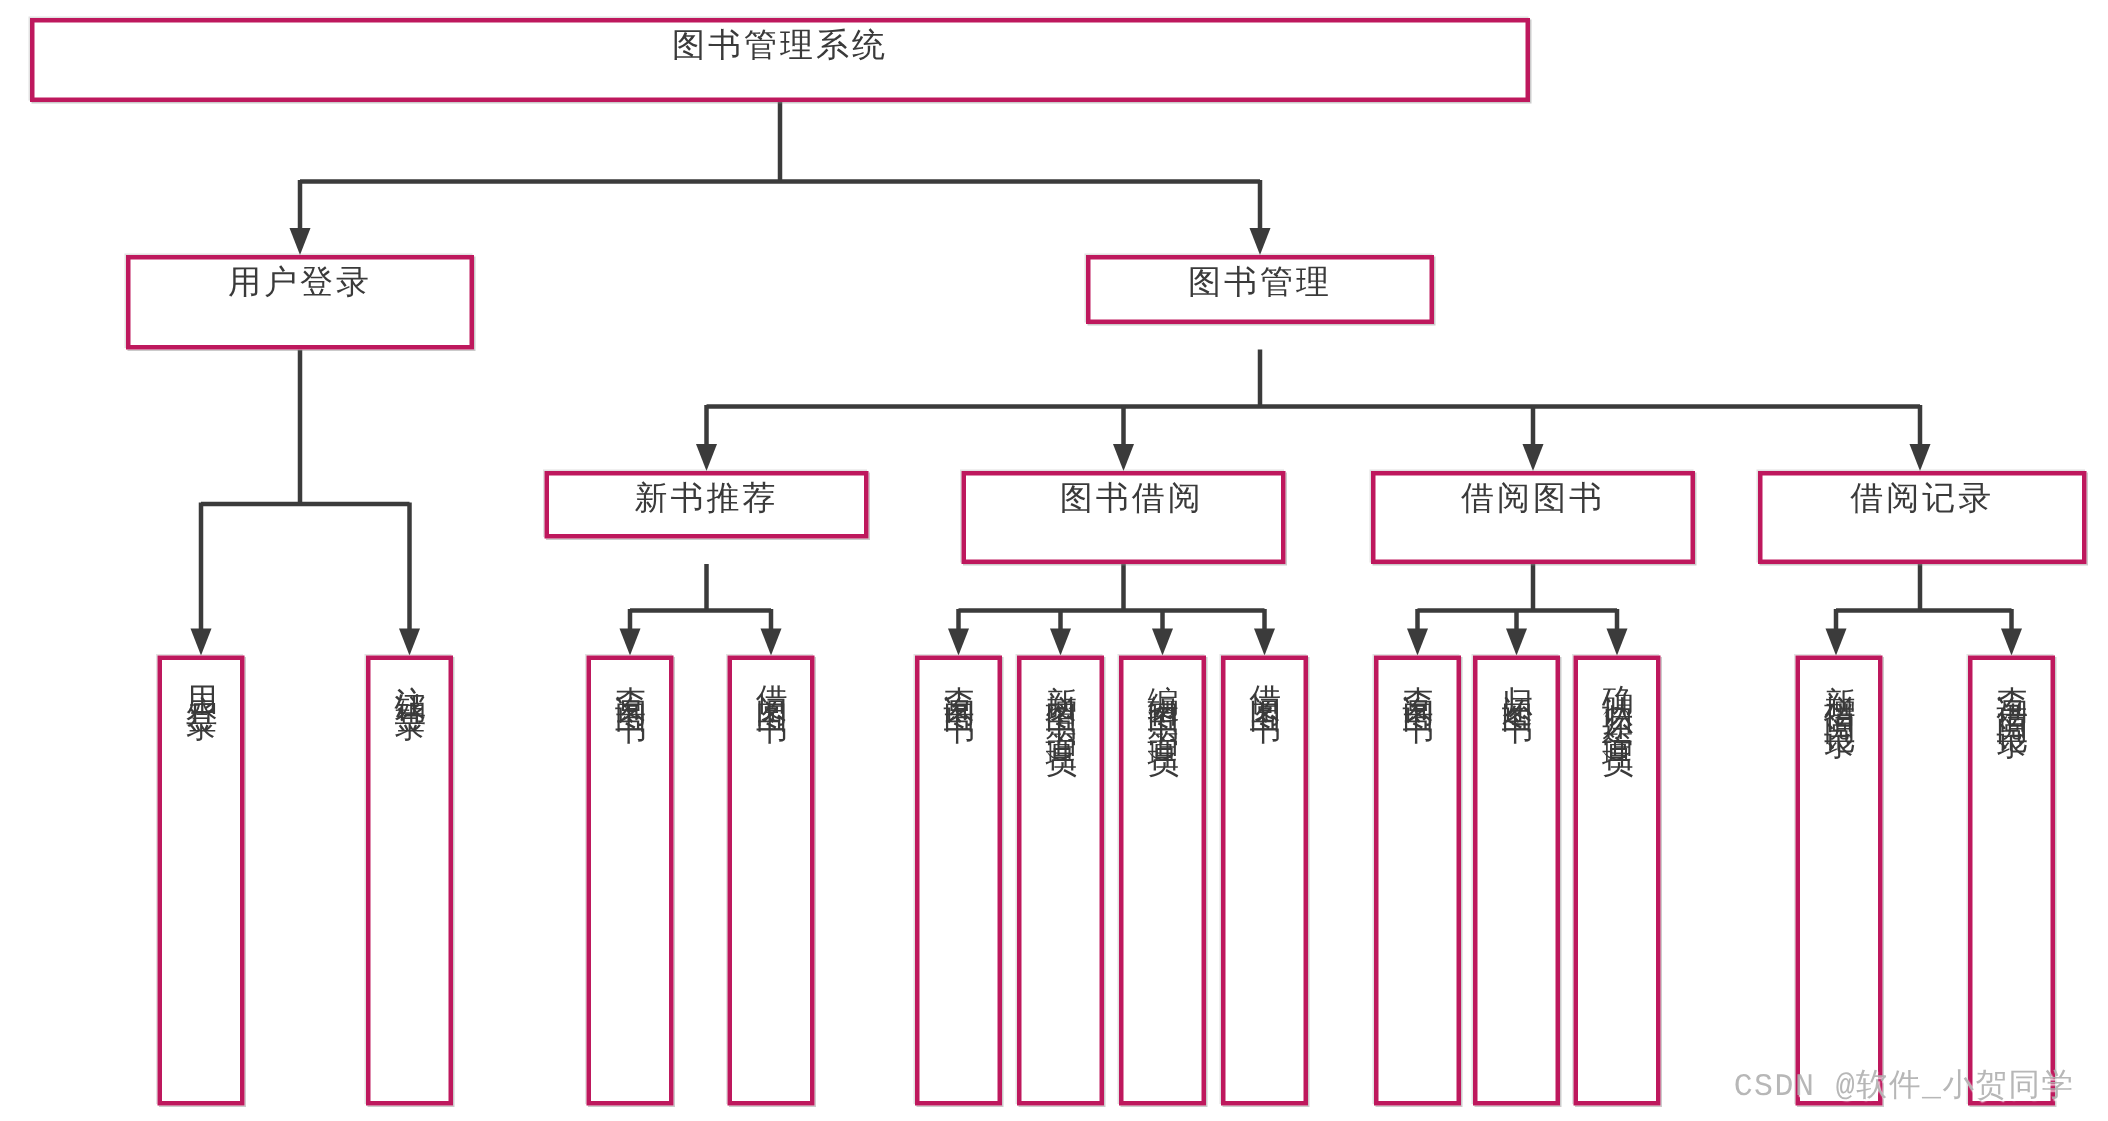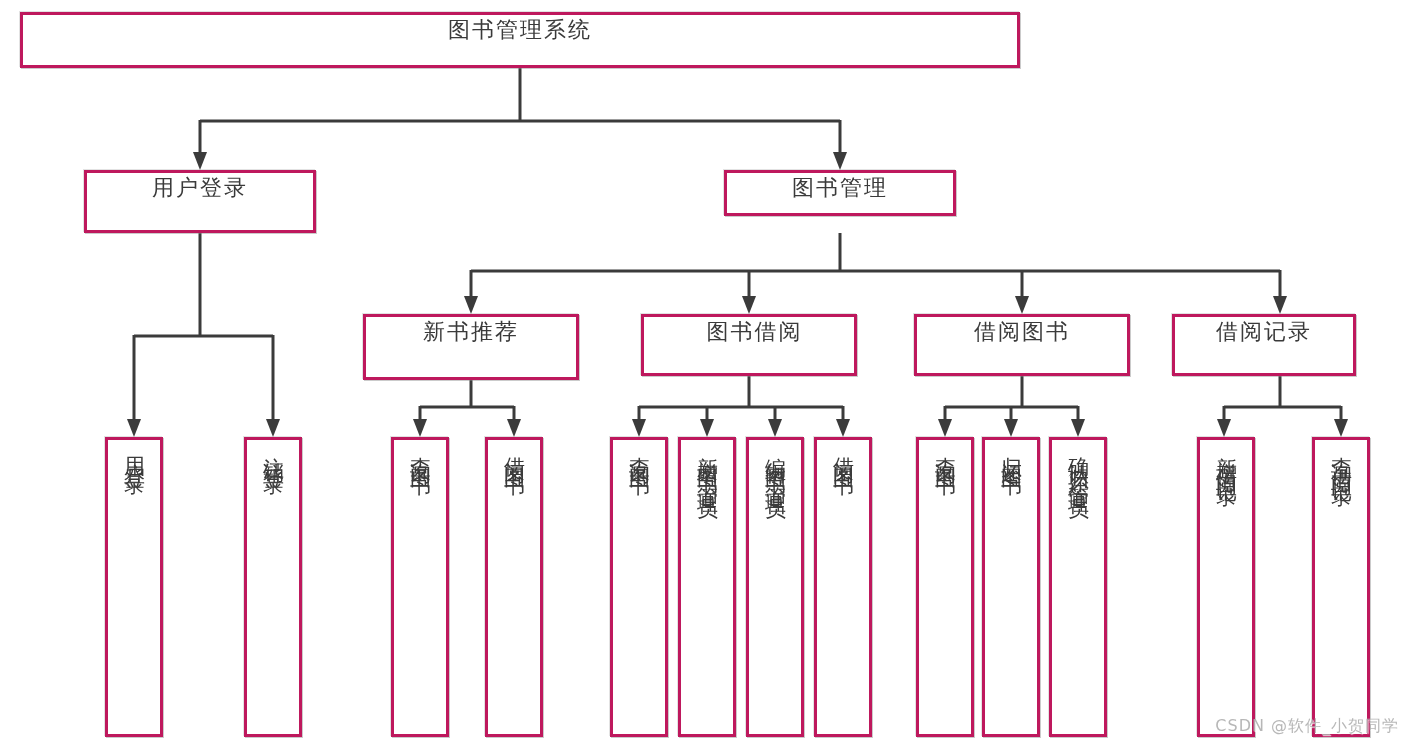--- a/index.html
+++ b/index.html
@@ -46,28 +46,29 @@
   .v-box span {
     writing-mode: vertical-rl;
     text-orientation: mixed;
     font-size: 21px;
     line-height: 1;
     letter-spacing: 6px;
     white-space: nowrap;
   }
   .watermark {
     position: absolute;
-    right: 6px;
+    right: 22px;
     bottom: 10px;
-    font-size: 16px;
+    font-size: 21px;
     letter-spacing: 1px;
     color: rgba(175,175,175,0.9);
     text-shadow: 1px 1px 1px rgba(255,255,255,0.9);
     pointer-events: none;
     white-space: nowrap;
+    font-family: Liberation Mono, monospace;
   }
 </style>
 </head>
 <body>
 
 <div class="canvas">
 
   <svg class="connectors" width="1405" height="747" viewBox="0 0 1405 747" aria-hidden="true">
     <g stroke="#3b3b3b" stroke-width="3" fill="none">
 
@@ -145,30 +146,30 @@
     <span>图书管理系统</span>
   </div>
 
   <div class="box h-box" style="left:84px; top:170px; width:232px; height:63px;">
     <span>用户登录</span>
   </div>
   <div class="box h-box" style="left:724px; top:170px; width:232px; height:46px;">
     <span>图书管理</span>
   </div>
 
-  <div class="box h-box" style="left:363px; top:314px; width:216px; height:66px;">
+  <div class="box h-box" style="left:363px; top:314px; width:216px; height:45px;">
     <span>新书推荐</span>
   </div>
   <div class="box h-box" style="left:641px; top:314px; width:216px; height:62px;padding-left:11px;">
     <span>图书借阅</span>
   </div>
   <div class="box h-box" style="left:914px; top:314px; width:216px; height:62px;">
     <span>借阅图书</span>
   </div>
-  <div class="box h-box" style="left:1172px; top:314px; width:184px; height:62px;">
+  <div class="box h-box" style="left:1172px; top:314px; width:219px; height:62px;">
     <span>借阅记录</span>
   </div>
 
   <div class="box v-box" style="left:105px;">
     <span>用户登录</span>
   </div>
   <div class="box v-box" style="left:244px;">
     <span>注销登录</span>
   </div>
 

